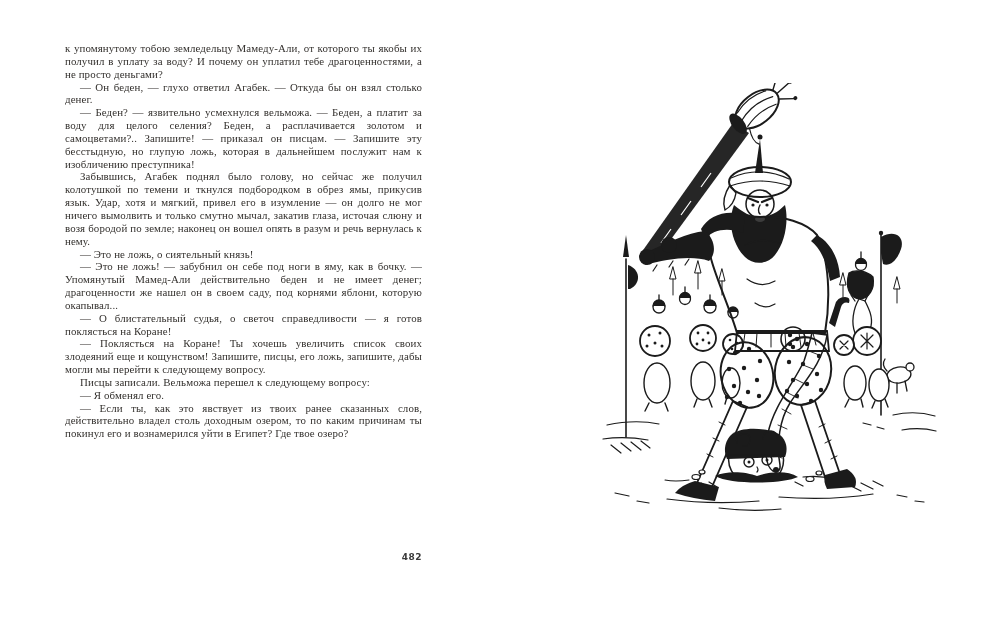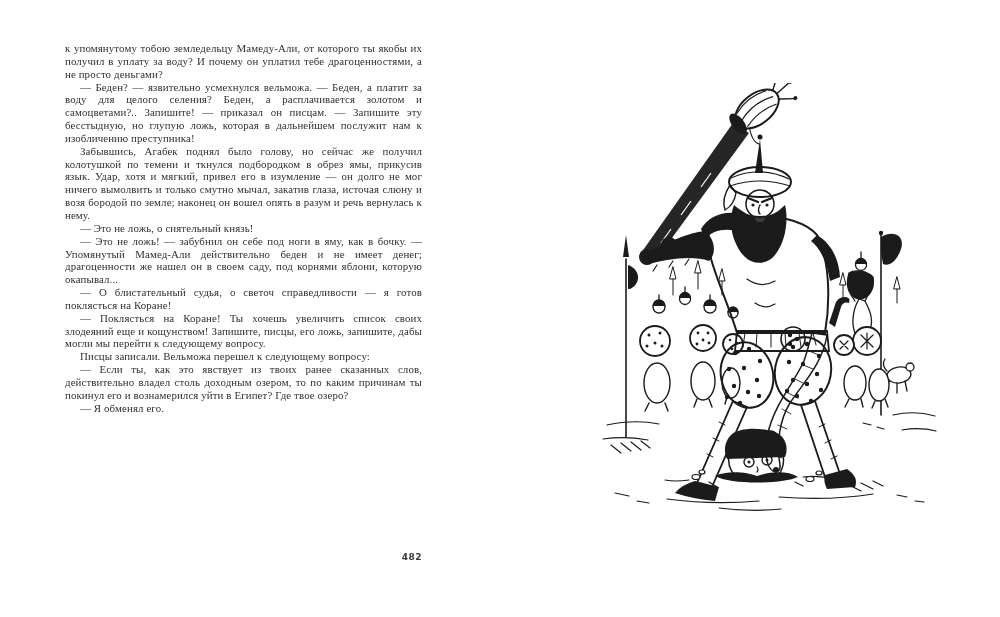--- a/index.html
+++ b/index.html
@@ -47,29 +47,30 @@
   }
   .ink { stroke: #1b1b1b; fill: none; stroke-linecap: round; }
 </style>
 </head>
 <body>
 
 <div class="page">
 
   <div class="text-column">
     <p class="no-indent">к упомянутому тобою земледельцу Мамеду-Али, от которого ты якобы их получил в уплату за воду? И почему он уплатил тебе драгоценностями, а не просто деньгами?</p>
+    <p>— Он беден, — глухо ответил Агабек. — Откуда бы он взял столько денег.</p>
     <p>— Беден? — язвительно усмехнулся вельможа. — Беден, а платит за воду для целого селения? Беден, а расплачивается золотом и самоцветами?.. Запишите! — приказал он писцам. — Запишите эту бесстыдную, но глупую ложь, которая в дальнейшем послужит нам к изобличению преступника!</p>
     <p>Забывшись, Агабек поднял было голову, но сейчас же получил колотушкой по темени и ткнулся подбородком в обрез ямы, прикусив язык. Удар, хотя и мягкий, привел его в изумление — он долго не мог ничего вымолвить и только смутно мычал, закатив глаза, источая слюну и возя бородой по земле; наконец он вошел опять в разум и речь вернулась к нему.</p>
     <p>— Это не ложь, о сиятельный князь!</p>
     <p>— Это не ложь! — забубнил он себе под ноги в яму, как в бочку. — Упомянутый Мамед-Али действительно беден и не имеет денег; драгоценности же нашел он в своем саду, под корнями яблони, которую окапывал...</p>
     <p>— О блистательный судья, о светоч справедливости — я готов поклясться на Коране!</p>
     <p>— Поклясться на Коране! Ты хочешь увеличить список своих злодеяний еще и кощунством! Запишите, писцы, его ложь, запишите, дабы могли мы перейти к следующему вопросу.</p>
     <p>Писцы записали. Вельможа перешел к следующему вопросу:</p>
+    <p>— Я обменял его.</p>
     <p>— Если ты, как это явствует из твоих ранее сказанных слов, действительно владел столь доходным озером, то по каким причинам ты покинул его и вознамерился уйти в Египет? Где твое озеро?</p>
-    <p>— Я обменял его.</p>
   </div>
 
   <div class="page-number">482</div>
 
   <svg class="illustration" viewBox="0 0 362 435" xmlns="http://www.w3.org/2000/svg">
 
     <g class="ink" stroke-width="1.2">
       <path d="M10 342 q28 -6 52 -1"></path>
       <path d="M6 356 q22 -3 45 1"></path>
       <path d="M14 362 l10 8 M24 360 l10 8 M34 359 l10 8 M44 358 l9 7"></path>

